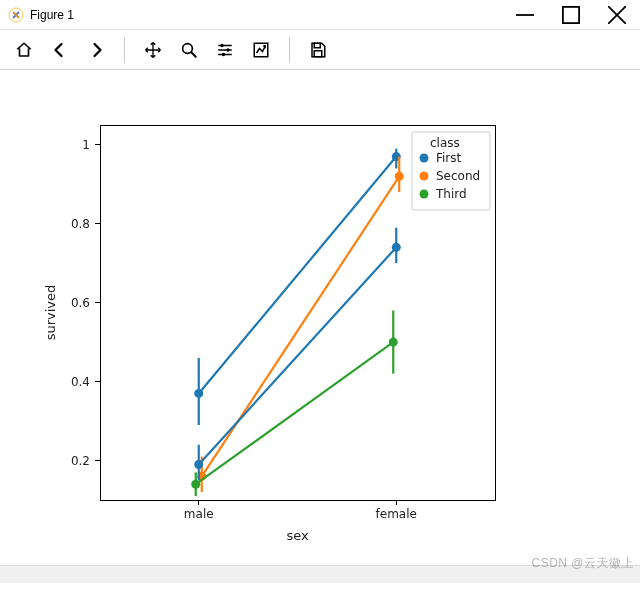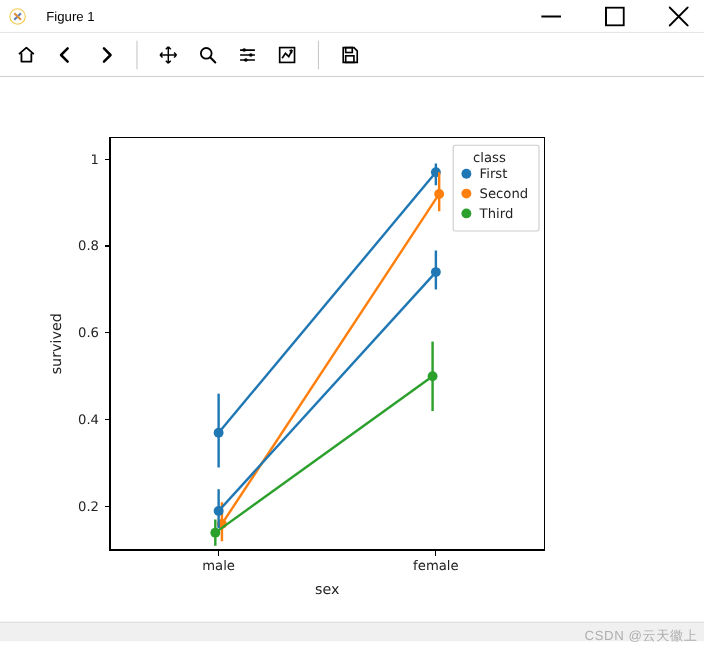--- a/index.html
+++ b/index.html
@@ -11,21 +11,20 @@
     color: #000;
     width: 640px;
   }
   .titlebar {
     height: 30px;
     display: flex;
     align-items: center;
     padding: 0 0 0 8px;
     background: #fff;
     border-bottom: 1px solid #e5e5e5;
-    gap: 12px;
   }
   .titlebar .app-icon {
     width: 16px; height: 16px;
     margin-right: 6px;
     display: inline-flex; align-items: center; justify-content: center;
   }
   .titlebar .title { flex: 0 0 auto; }
   .titlebar .spacer { flex: 1 1 auto; }
   .winbtn {
     width: 46px; height: 30px;
@@ -83,21 +82,21 @@
     background: #f0f0f0;
     border-top: 1px solid #d9d9d9;
   }
   .watermark {
     position: relative;
     height: 6px;
   }
   .watermark span {
     position: absolute;
     right: 6px;
-    bottom: 2px;
+    bottom: 17px;
     font-size: 12px;
     color: rgba(120,120,120,0.55);
     font-family: Arial, sans-serif;
     letter-spacing: 0.5px;
     margin-top: 40px;
   }
 </style>
 </head>
 <body>
 

